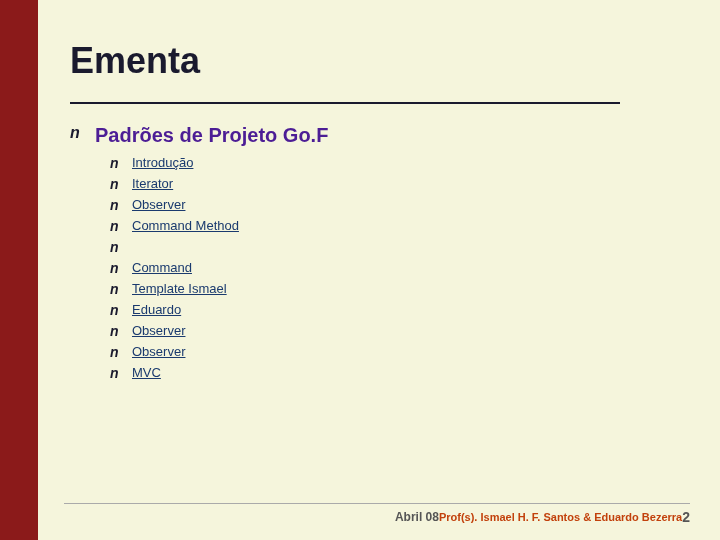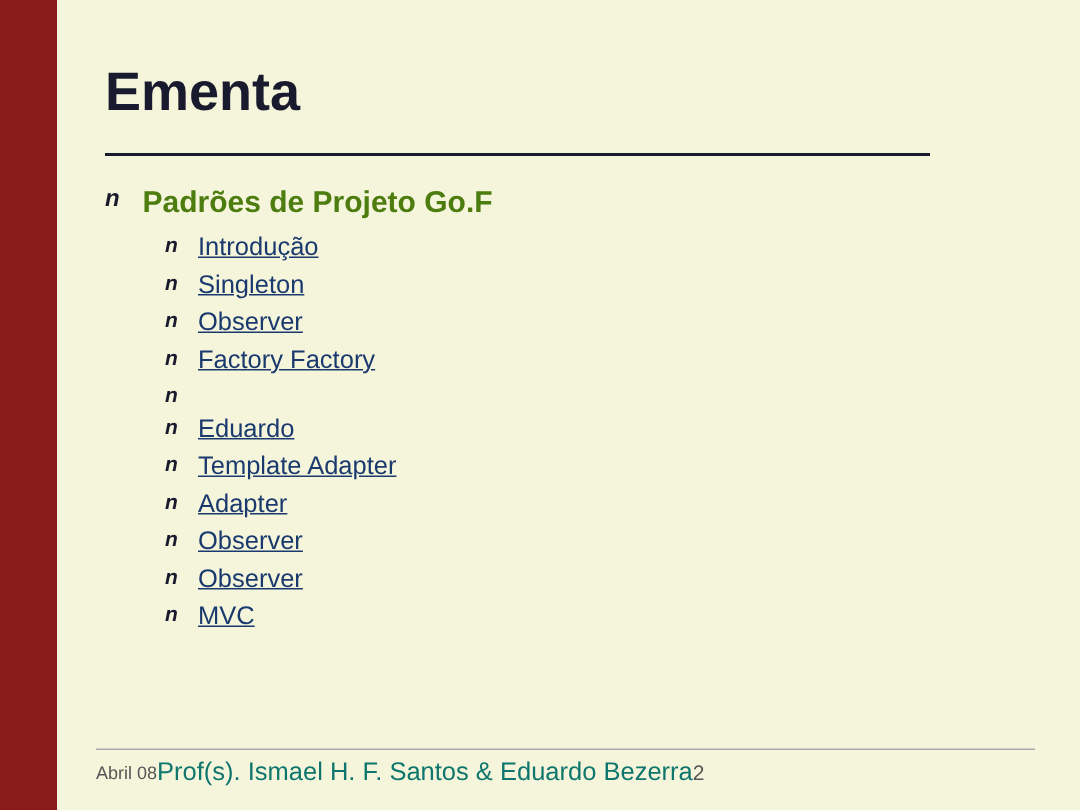--- a/index.html
+++ b/index.html
@@ -62,21 +62,21 @@
       font-size: 16px;
       color: #1a1a2e;
       margin-right: 10px;
       font-style: italic;
       font-weight: bold;
       min-width: 15px;
     }
 
     .main-label {
       font-size: 20px;
-      color: #4d7c0f;
+      color: #4c1d95;
       font-weight: bold;
     }
 
     .sub-list {
       margin-left: 40px;
       margin-top: 4px;
     }
 
     .sub-item {
       display: flex;
@@ -87,45 +87,46 @@
     .sub-bullet {
       font-size: 14px;
       color: #1a1a2e;
       margin-right: 8px;
       font-style: italic;
       font-weight: bold;
       min-width: 14px;
     }
 
     .sub-label {
-      font-size: 17px;
+      font-size: 13px;
       color: #1a3a6e;
       text-decoration: underline;
     }
 
     .footer {
       position: absolute;
       bottom: 15px;
       left: 64px;
       right: 30px;
       display: flex;
-      justify-content: flex-start;
+      justify-content: flex-end;
       align-items: center;
       border-top: 1px solid #aaa;
       padding-top: 5px;
+      font-weight: bold;
     }
 
     .footer-left {
       font-size: 12px;
       color: #555;
     }
 
     .footer-center {
-      font-size: 17px;
-      color: #0f766e;
+      font-size: 11px;
+      color: #c2410c;
     }
 
     .footer-right {
       font-size: 14px;
       color: #555;
     }
   </style>
 </head>
 <body>
 
@@ -142,44 +143,44 @@
     </div>
 
     <div class="sub-list">
 
     <div class="sub-item">
           <span class="sub-bullet">n</span>
           <span class="sub-label">Introdução</span>
         </div>
         <div class="sub-item">
           <span class="sub-bullet">n</span>
-          <span class="sub-label">Singleton</span>
+          <span class="sub-label">Iterator</span>
         </div>
         <div class="sub-item">
           <span class="sub-bullet">n</span>
           <span class="sub-label">Observer</span>
         </div>
         <div class="sub-item">
           <span class="sub-bullet">n</span>
-          <span class="sub-label">Factory Factory</span>
-        </div>
-        <div class="sub-item">
-          <span class="sub-bullet">n</span>
+          <span class="sub-label">Command Method</span>
+        </div>
+        <div class="sub-item">
+          <span class="sub-bullet">n</span>
+        </div>
+        <div class="sub-item">
+          <span class="sub-bullet">n</span>
+          <span class="sub-label">Command</span>
+        </div>
+        <div class="sub-item">
+          <span class="sub-bullet">n</span>
+          <span class="sub-label">Template Ismael</span>
         </div>
         <div class="sub-item">
           <span class="sub-bullet">n</span>
           <span class="sub-label">Eduardo</span>
-        </div>
-        <div class="sub-item">
-          <span class="sub-bullet">n</span>
-          <span class="sub-label">Template Adapter</span>
-        </div>
-        <div class="sub-item">
-          <span class="sub-bullet">n</span>
-          <span class="sub-label">Adapter</span>
         </div>
         <div class="sub-item">
           <span class="sub-bullet">n</span>
           <span class="sub-label">Observer</span>
         </div>
         <div class="sub-item">
           <span class="sub-bullet">n</span>
           <span class="sub-label">Observer</span>
         </div>
         <div class="sub-item">

